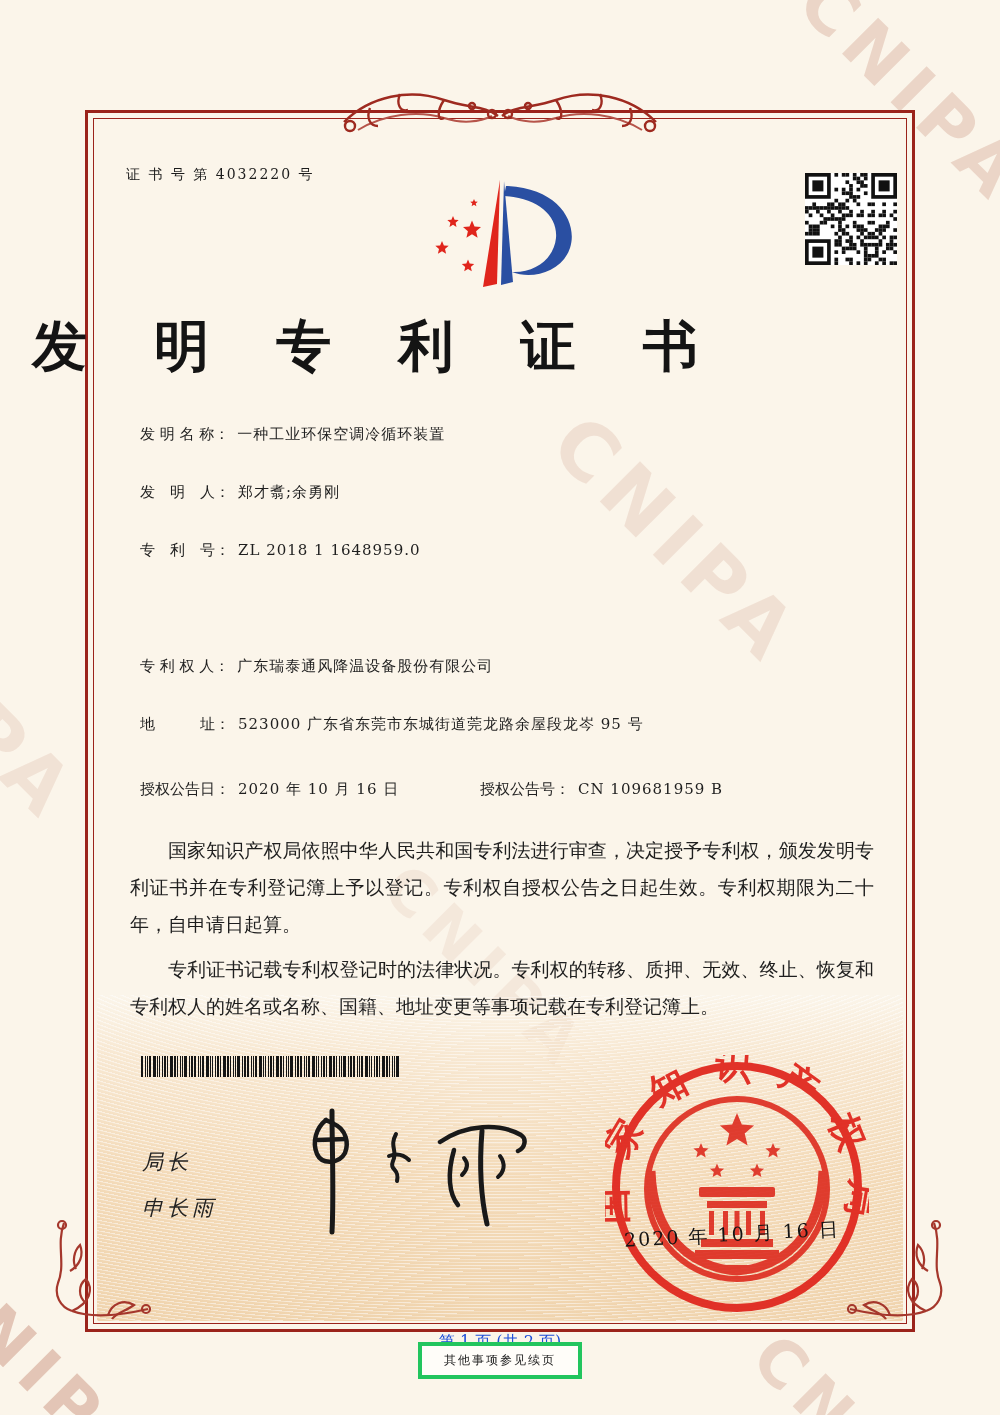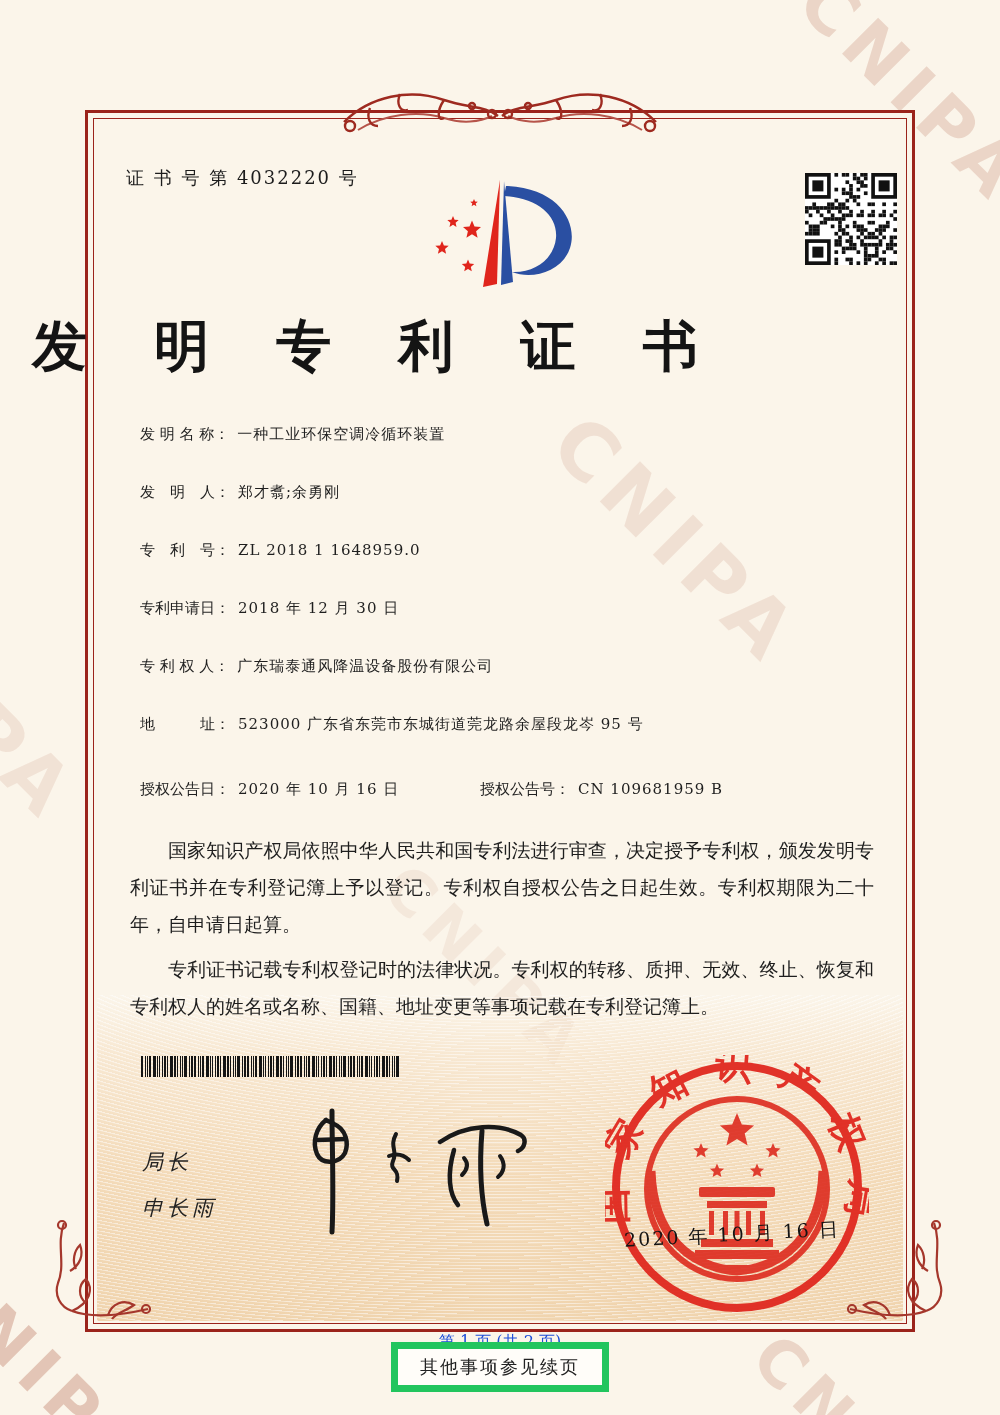--- a/index.html
+++ b/index.html
@@ -22,21 +22,21 @@
   
   .band{
     position:absolute;left:97px;top:995px;width:806px;height:326px;
     background:linear-gradient(180deg, rgba(247,230,207,0) 0%, rgba(246,225,197,.65) 18%, rgba(243,217,182,.95) 55%, #f0d4ae 100%);
   }
   .band::after{
     content:"";position:absolute;inset:0;
     background:repeating-radial-gradient(140% 160% at 50% -60%, rgba(255,255,255,.6) 0 1px, rgba(255,255,255,0) 3px 7px);
     opacity:.85;
   }
-  .cert-no{position:absolute;left:126px;top:166px;font-size:18px;letter-spacing:2px;color:#1c1c1c;}
+  .cert-no{position:absolute;left:126px;top:166px;font-size:14px;letter-spacing:2px;color:#1c1c1c;}
   .title{
     position:absolute;left:8px;top:310px;width:100%;text-align:left;
     font-size:55px;font-weight:bold;letter-spacing:24px;text-indent:24px;color:#141414;
   }
   .frow{position:absolute;left:140px;font-size:15px;color:#1f1f1f;white-space:nowrap;}
   .flabel{display:inline-block;}
   .fvalue{margin-left:8px;letter-spacing:1px;}
   .frow .pair2{position:absolute;left:340px;top:0;white-space:nowrap;}
   .paras{position:absolute;left:122px;top:824px;width:760px;}
   .paras p{margin:8px;font-size:19px;line-height:37px;text-align:justify;text-indent:2em;color:#1e1e1e;}
@@ -44,21 +44,21 @@
   .director{position:absolute;left:142px;font-size:21px;color:#222;letter-spacing:4px;font-style:italic;}
   .sig{position:absolute;left:268px;top:1098px;}
   .seal{position:absolute;left:605px;top:1055px;width:264px;height:264px;opacity:.94;}
   .seal-date{
     position:absolute;left:607px;top:1222px;width:250px;text-align:center;
     font-size:19px;letter-spacing:2px;color:#141414;transform:rotate(-3deg);
   }
   .page-ind{position:absolute;left:0;top:1332px;width:100%;text-align:center;font-size:16px;color:#1d4ed8;}
   .foot-note{
     position:absolute;left:50%;top:1342px;transform:translateX(-50%);
-    background:#fffdf9;border:7px solid #22c55e;padding:6px 22px;font-size:18px;letter-spacing:2px;color:#222;
+    background:#fffdf9;border:4px solid #22c55e;padding:6px 22px;font-size:12px;letter-spacing:2px;color:#222;
   }
   .orn{position:absolute;pointer-events:none;}
   .orn-br{transform:scaleX(-1);}
   svg{display:block;}
 </style>
 </head>
 <body>
 
 <div class="page">
 
@@ -332,23 +332,20 @@
 
   <div class="frow" style="top:425px">
     <span class="flabel">发 明 名 称：</span><span class="fvalue">一种工业环保空调冷循环装置</span>
   </div>
   <div class="frow" style="top:483px">
     <span class="flabel">发　明　人：</span><span class="fvalue">郑才翥;余勇刚</span>
   </div>
   <div class="frow" style="top:541px">
     <span class="flabel">专　利　号：</span><span class="fvalue">ZL 2018 1 1648959.0</span>
   </div>
-  <div class="frow" style="top:599px">
-    <span class="flabel">专利申请日：</span><span class="fvalue">2018 年 12 月 30 日</span>
-  </div>
   <div class="frow" style="top:657px">
     <span class="flabel">专 利 权 人：</span><span class="fvalue">广东瑞泰通风降温设备股份有限公司</span>
   </div>
   <div class="frow" style="top:715px">
     <span class="flabel">地　　　址：</span><span class="fvalue">523000 广东省东莞市东城街道莞龙路余屋段龙岑 95 号</span>
   </div>
   <div class="frow" style="top:780px;width:760px">
     <span class="flabel">授权公告日：</span><span class="fvalue">2020 年 10 月 16 日</span>
     <span class="pair2"><span class="flabel">授权公告号：</span><span class="fvalue">CN 109681959 B</span></span>
   </div>

